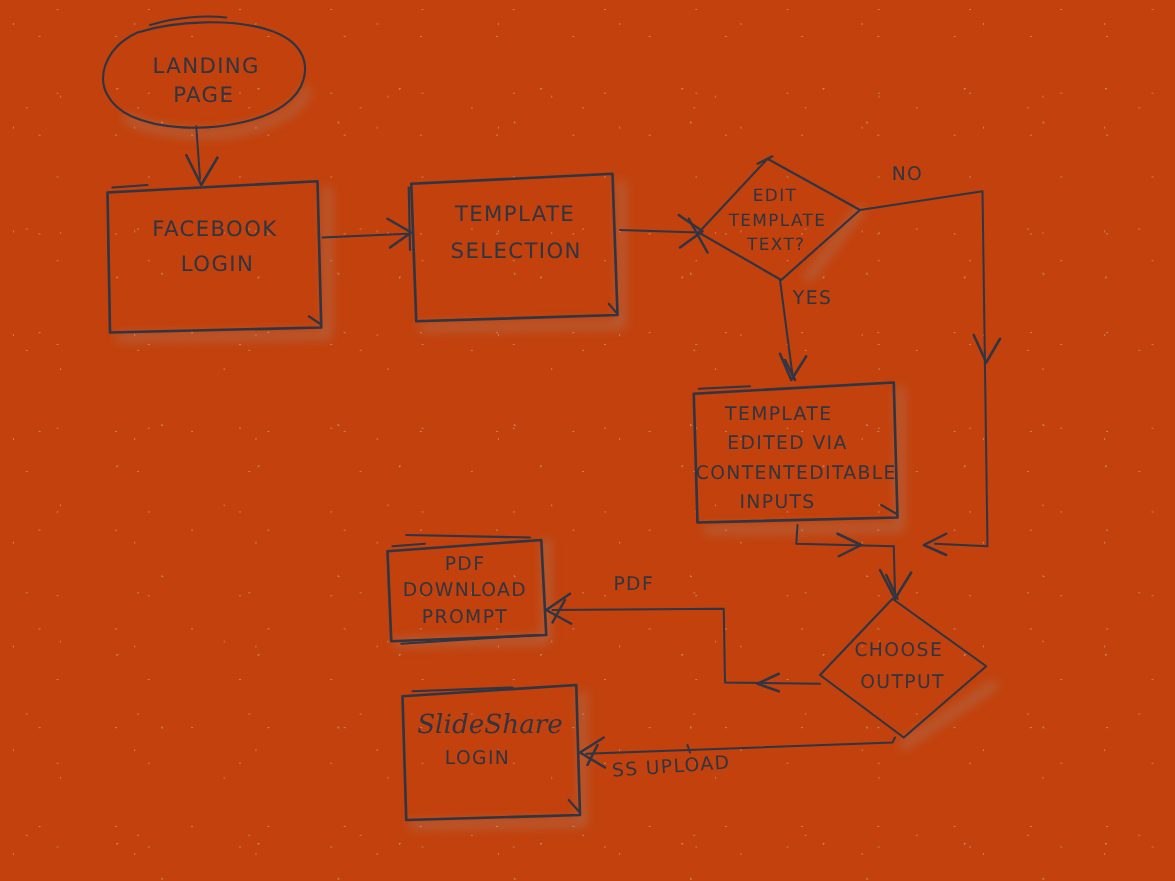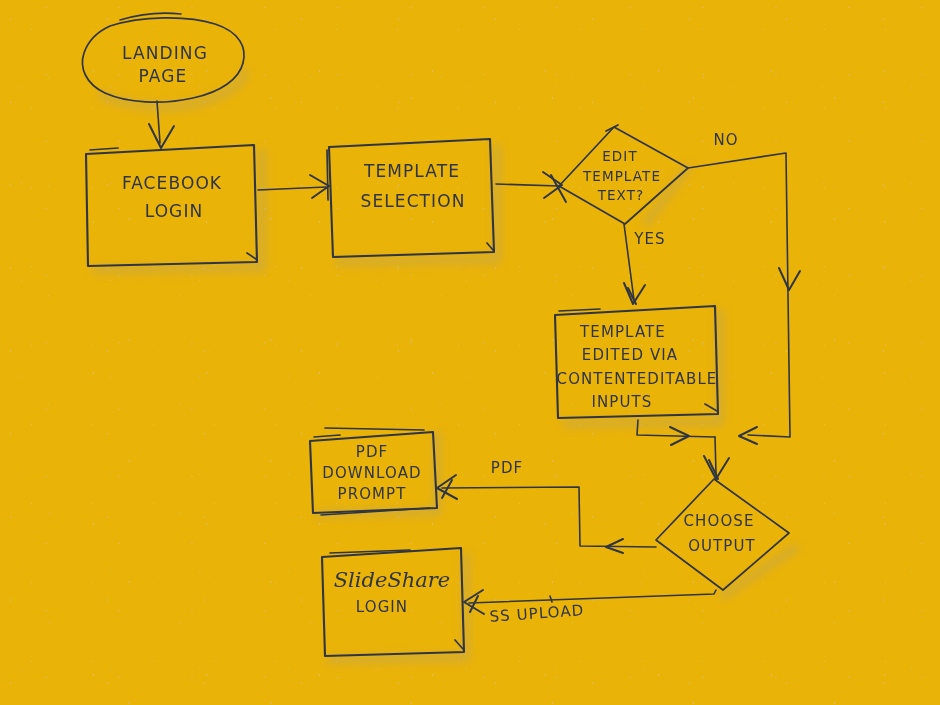--- a/index.html
+++ b/index.html
@@ -4,21 +4,21 @@
 <style>
   html, body {
     margin: 0;
     padding: 0;
     background: #efeeea;
   }
   #canvas {
     position: relative;
     width: 940px;
     height: 705px;
-    background: #eab308;
+    background: #c2410c;
     overflow: hidden;
     font-family: "DejaVu Sans", sans-serif;
   }
   
   #paper-texture {
     position: absolute;
     inset: 0;
     pointer-events: none;
     opacity: .5;
     background-image:

